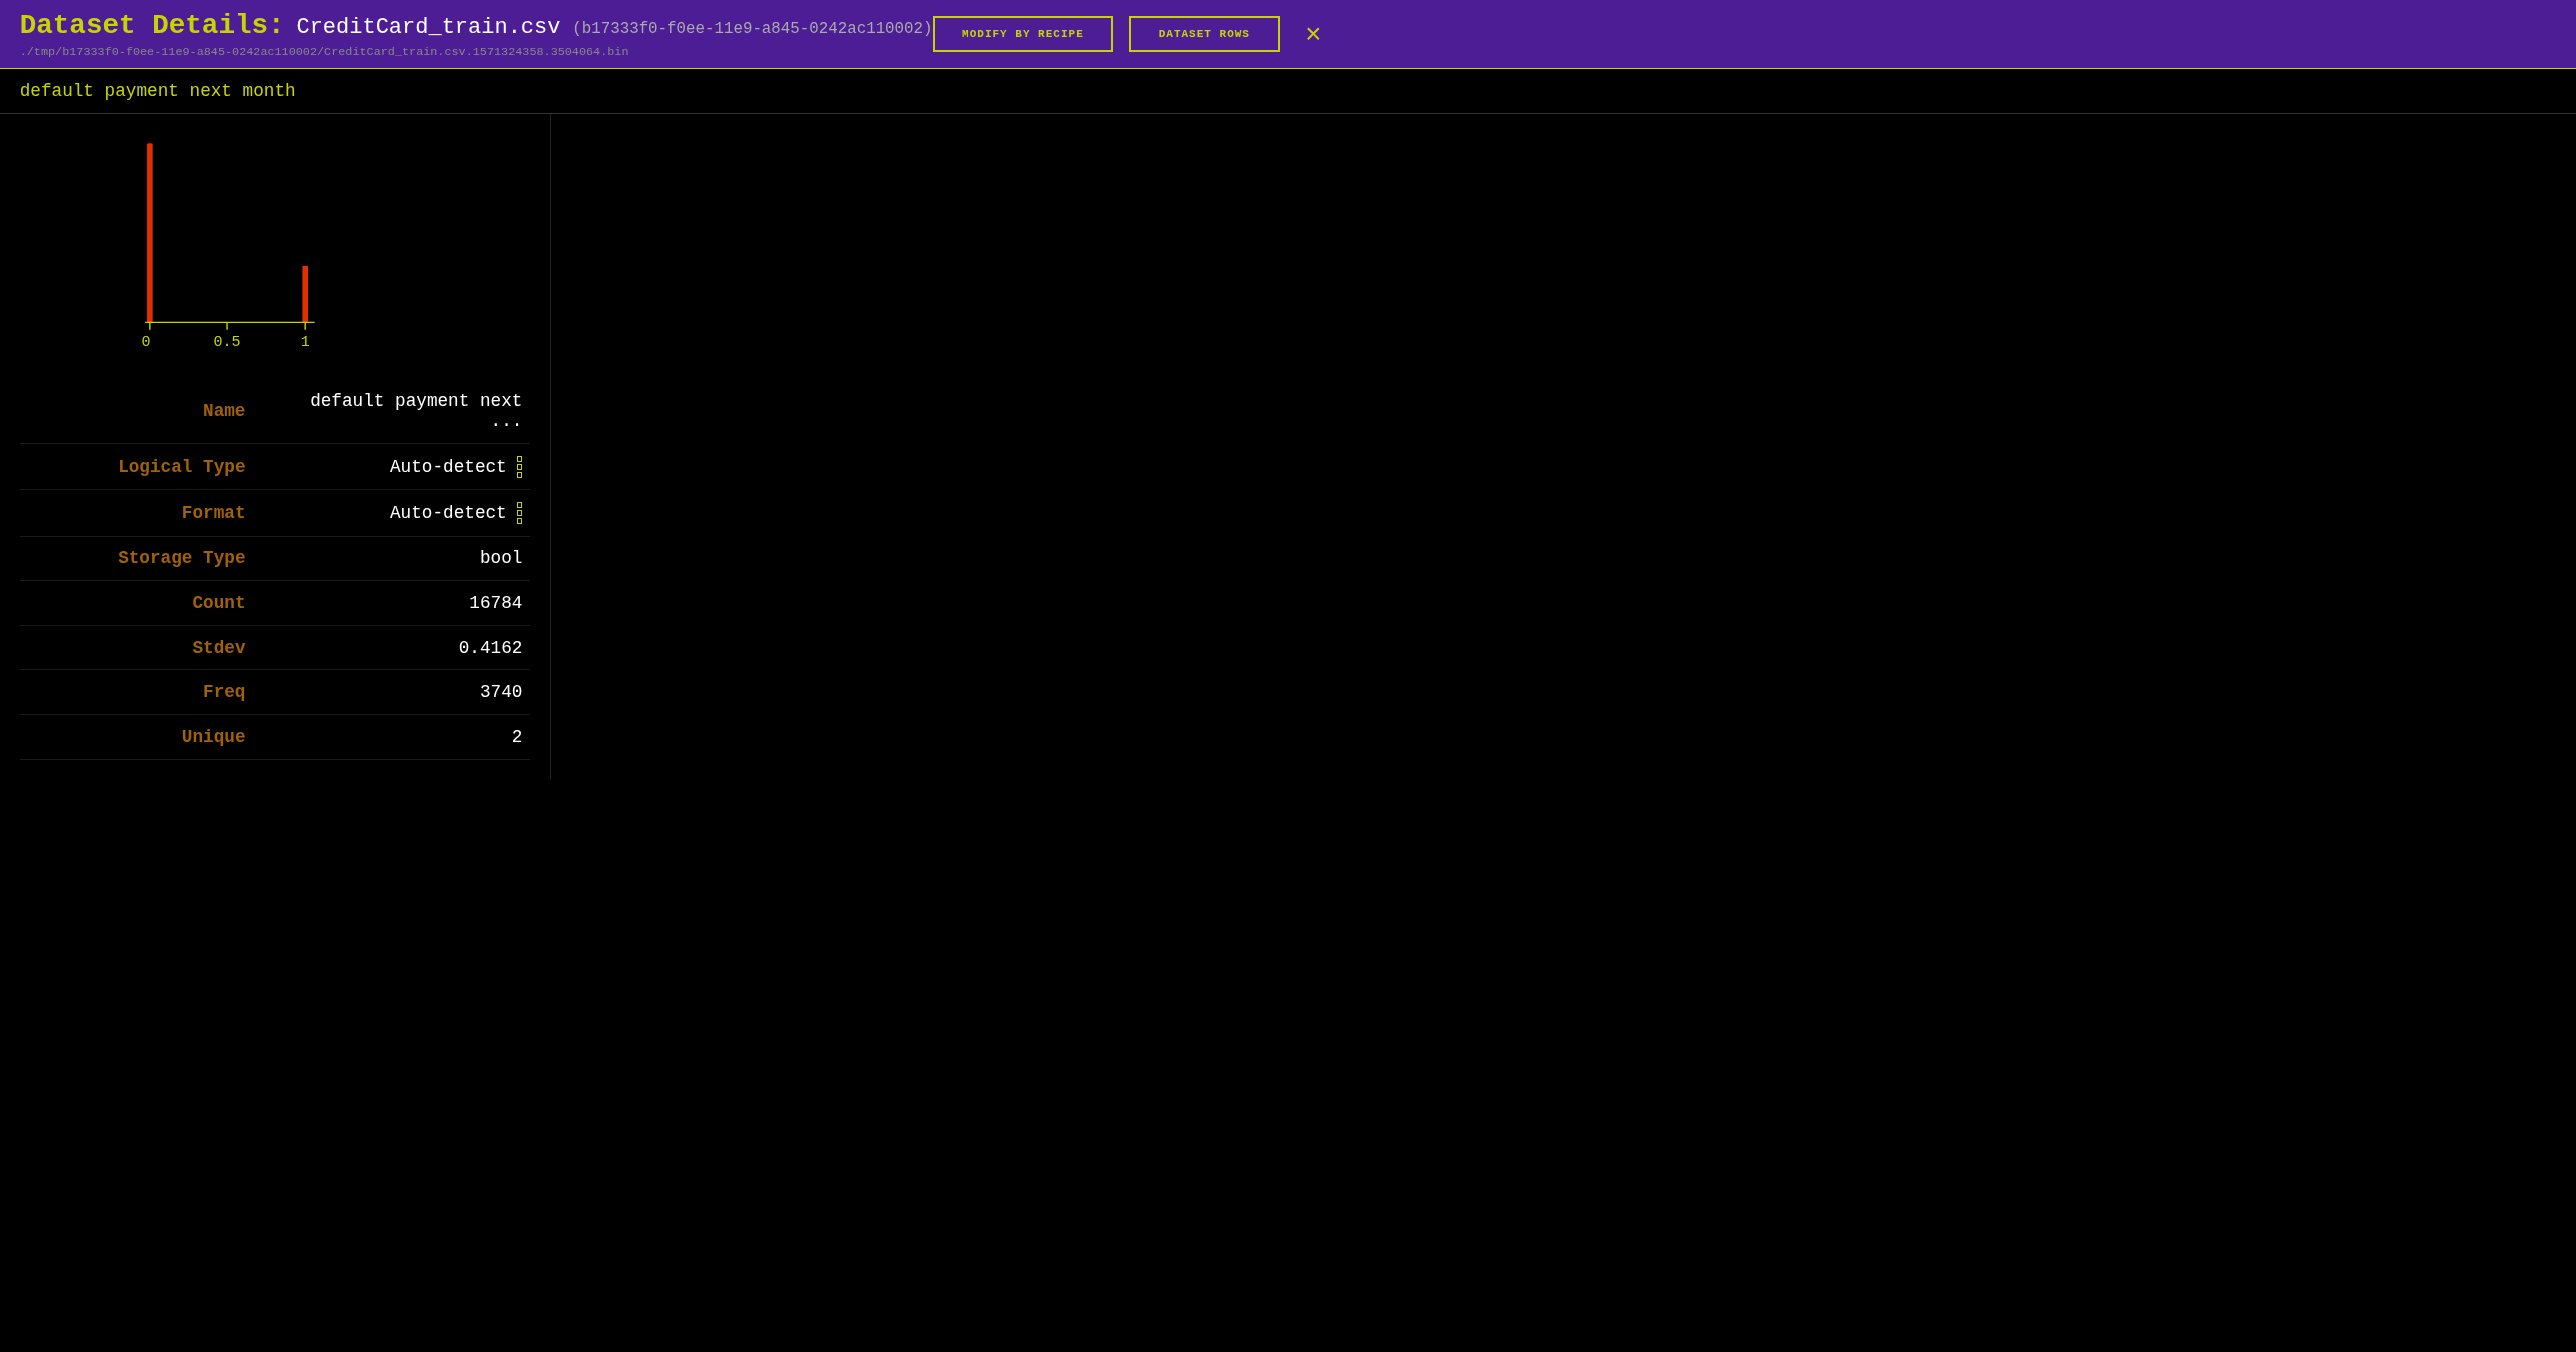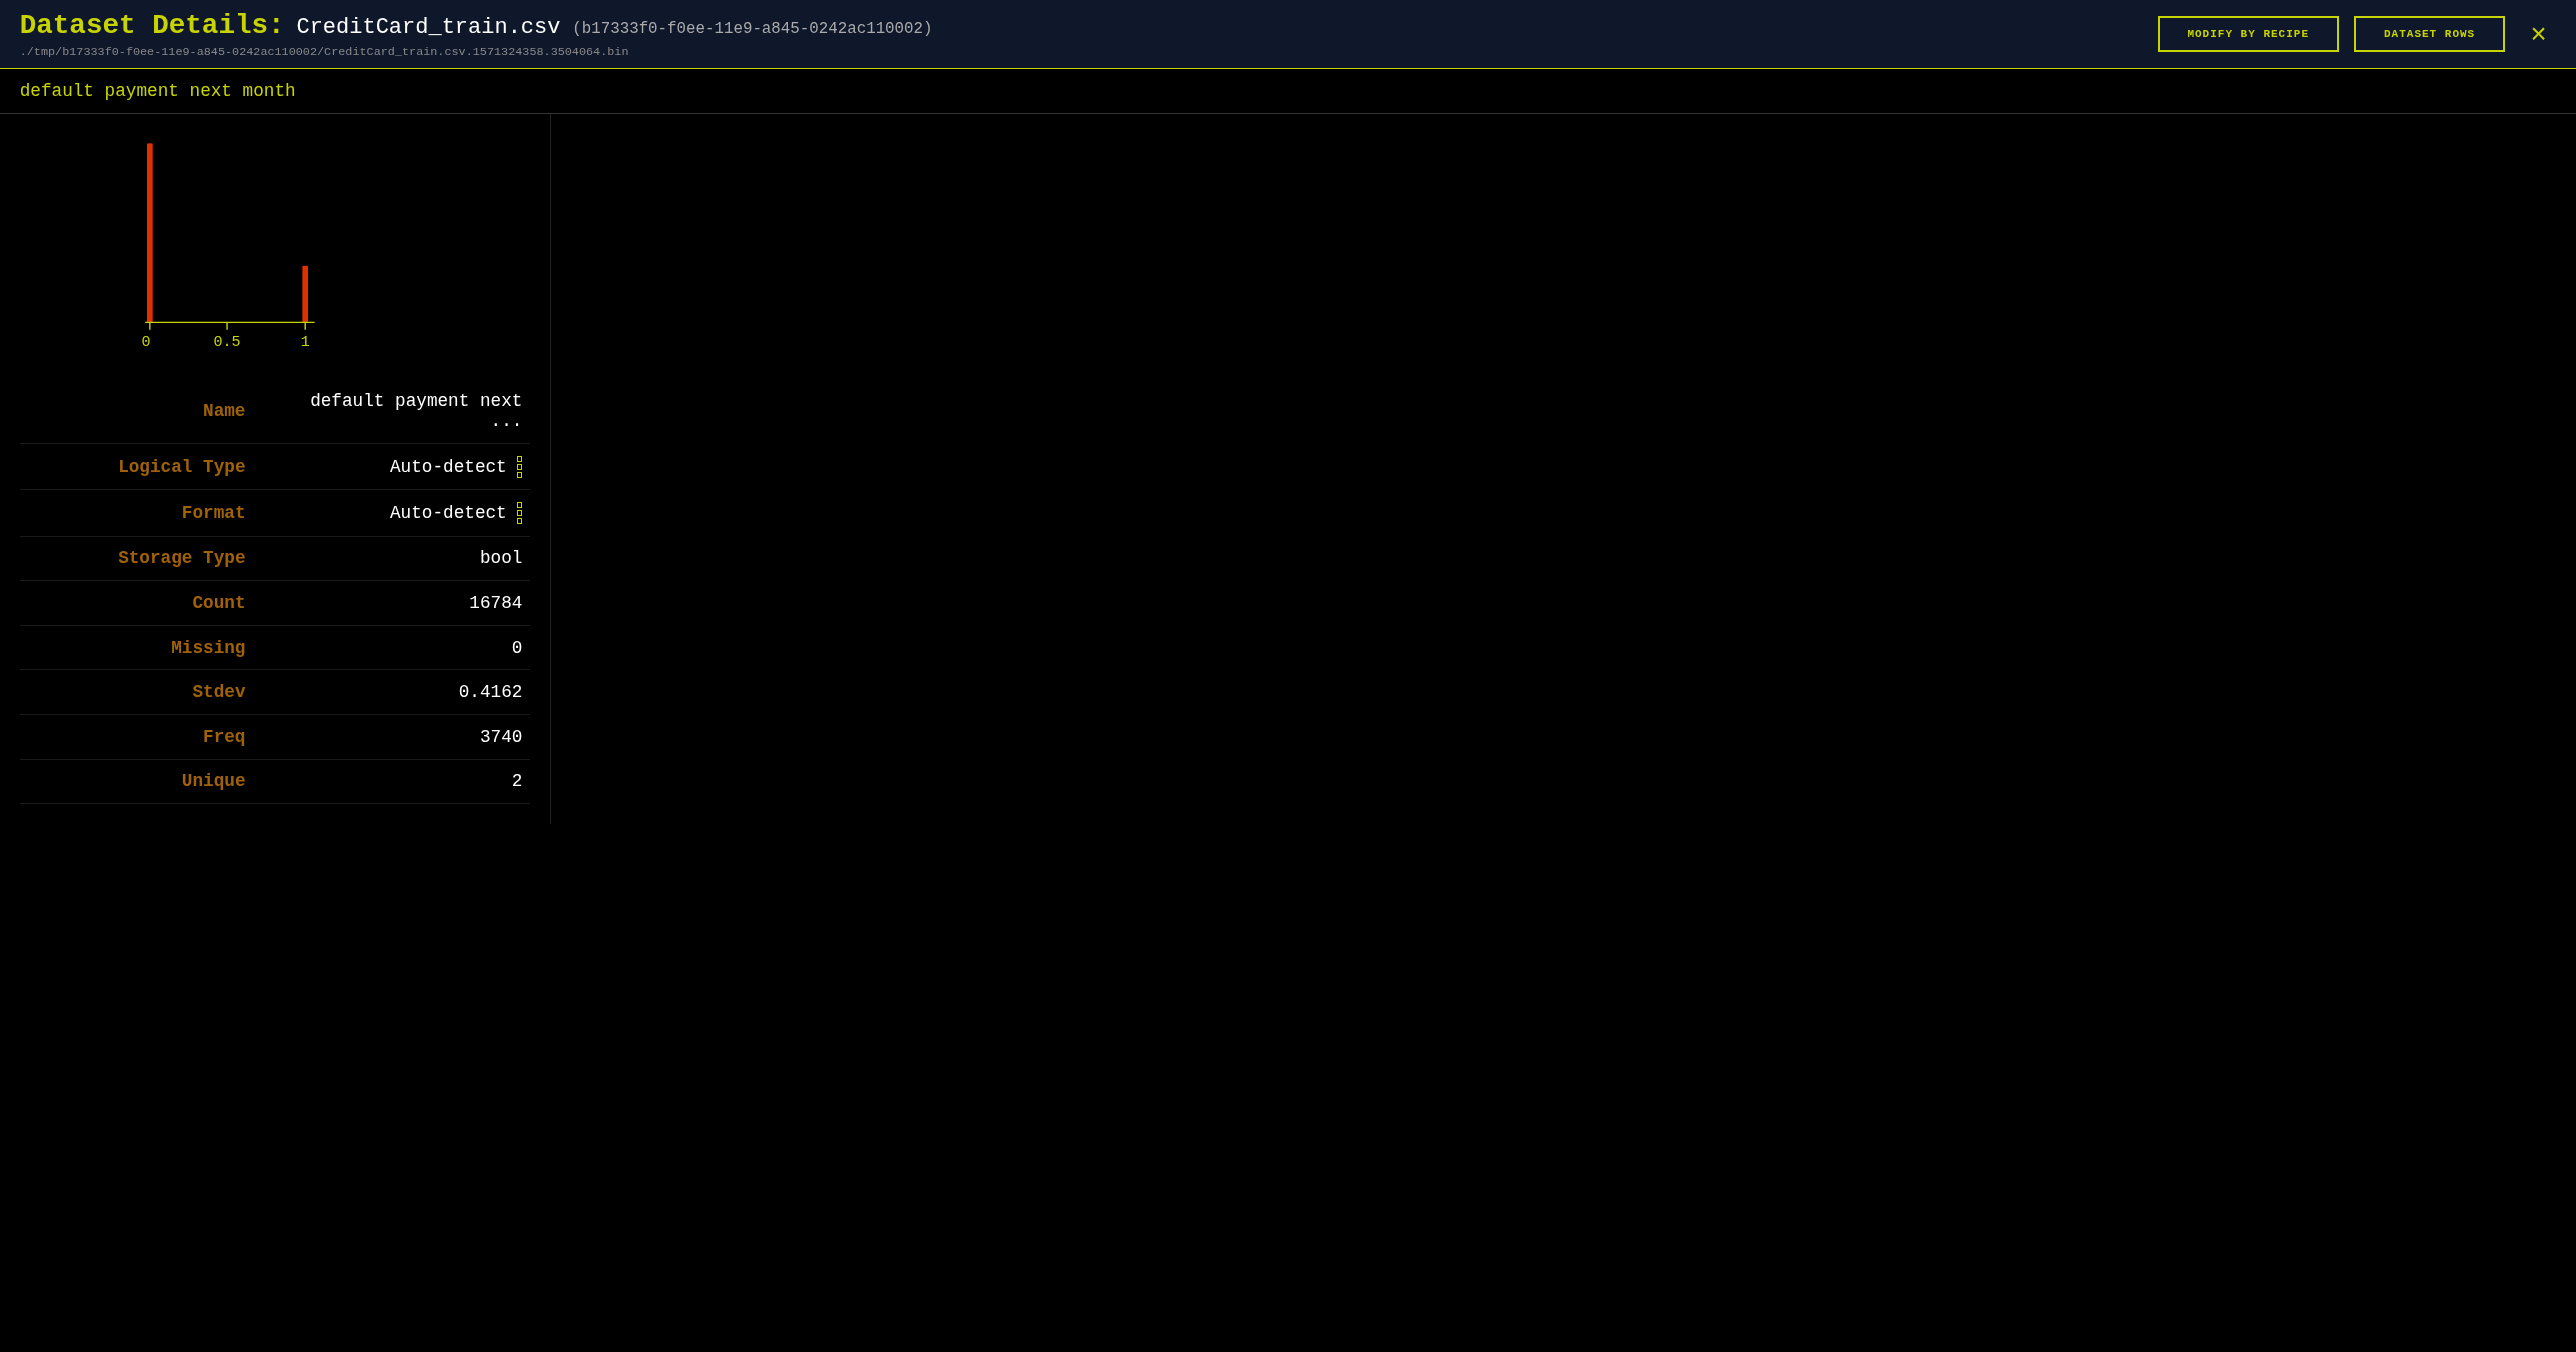--- a/index.html
+++ b/index.html
@@ -8,24 +8,24 @@
       color: #c8d400;
       font-family: 'Courier New', Courier, monospace;
       font-size: 13.8px;
       width: 2576px;
       min-height: 1353px;
       overflow-x: hidden;
     }
     .header {
       display: flex;
       align-items: center;
-      justify-content: space-between;
+      justify-content: flex-start;
       padding: 9.8px 19.7px;
       border-bottom: 1px solid #c8d400;
-      background: #0f172a;
+      background: #4c1d95;
     }
     .header-left {
       display: flex;
       align-items: baseline;
       gap: 11.8px;
     }
     .header-title-prefix {
       font-size: 27.6px;
       font-weight: bold;
       color: #c8d400;
@@ -209,24 +209,20 @@
       </tr>
       <tr>
         <td>Storage Type</td>
         <td>bool</td>
       </tr>
       <tr>
         <td>Count</td>
         <td>16784</td>
       </tr>
       <tr>
-        <td>Missing</td>
-        <td>0</td>
-      </tr>
-      <tr>
         <td>Stdev</td>
         <td>0.4162</td>
       </tr>
       <tr>
         <td>Freq</td>
         <td>3740</td>
       </tr>
       <tr>
         <td>Unique</td>
         <td>2</td>

